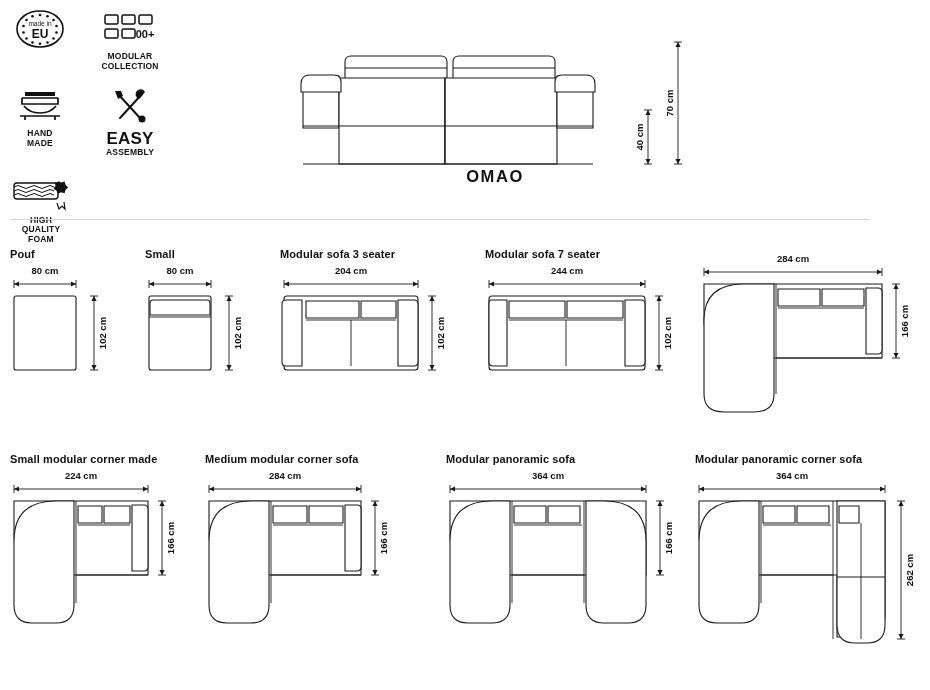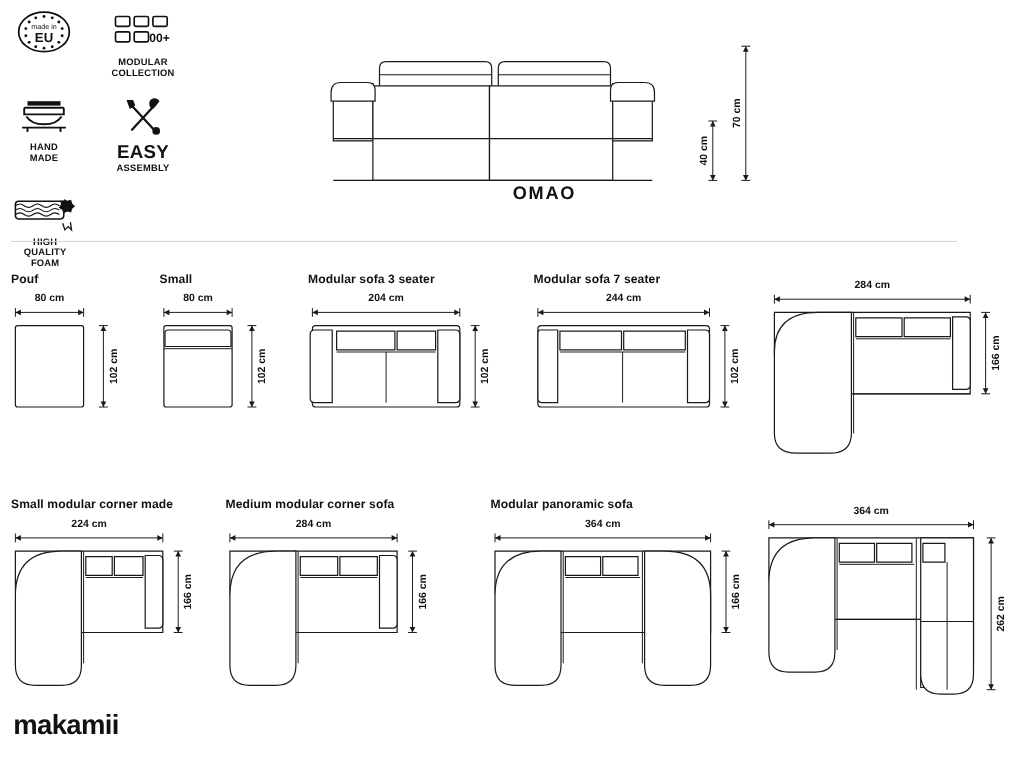--- a/index.html
+++ b/index.html
@@ -506,20 +506,21 @@
         <path class="dimline" d="M214 36 v74"></path>
         <path d="M214 36 l-2.6 5 h5.2 z" fill="#1a1a1a"></path>
         <path d="M214 110 l-2.6 -5 h5.2 z" fill="#1a1a1a"></path>
         <path class="dimline" d="M210 36 h8 M210 110 h8"></path>
         <text class="dim-text-v" x="226" y="73" text-anchor="middle" transform="rotate(-90 226 73)">166 cm</text>
       </svg>
     </div>
   </div>
 
   <div class="cell" style="left:695px; top:453px;">
+    <div class="cell-label">Modular panoramic corner sofa</div>
     <div class="cell-canvas">
       <svg width="225" height="215" viewBox="0 0 225 215">
         <path class="dimline" d="M4 24 h186"></path>
         <path d="M4 24 l5 -2.6 v5.2 z" fill="#1a1a1a"></path>
         <path d="M190 24 l-5 -2.6 v5.2 z" fill="#1a1a1a"></path>
         <path class="dimline" d="M4 20 v8 M190 20 v8"></path>
         <text class="dim-text" x="97" y="14" text-anchor="middle">364 cm</text>
 
         <path class="sofa" d="M4 36 h186 v74 h-126 q-60 0 -60 -40 z"></path>
 
@@ -540,15 +541,14 @@
 
         <path class="dimline" d="M206 36 v138"></path>
         <path d="M206 36 l-2.6 5 h5.2 z" fill="#1a1a1a"></path>
         <path d="M206 174 l-2.6 -5 h5.2 z" fill="#1a1a1a"></path>
         <path class="dimline" d="M202 36 h8 M202 174 h8"></path>
         <text class="dim-text-v" x="218" y="105" text-anchor="middle" transform="rotate(-90 218 105)">262 cm</text>
       </svg>
     </div>
   </div>
 
-  <div class="logo">makamii</div>
 
 </div>
 
 </body></html>

